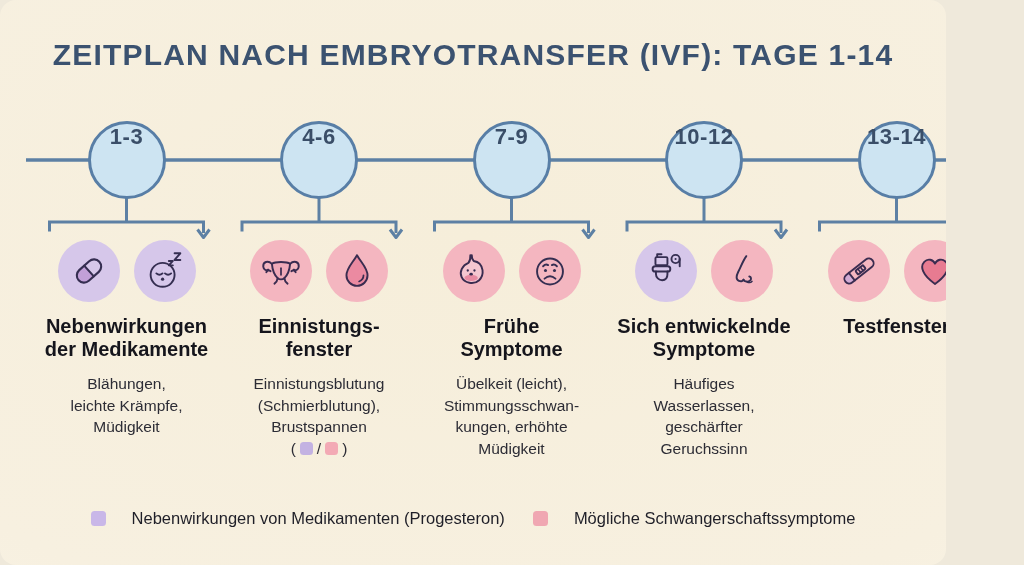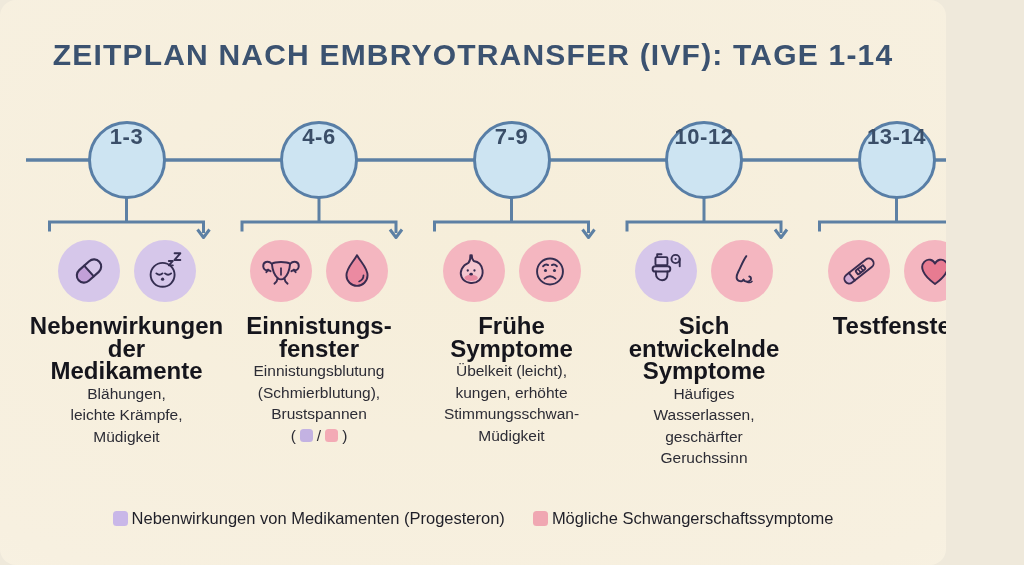--- a/index.html
+++ b/index.html
@@ -12,30 +12,30 @@
   .node{position:absolute;top:121px;width:78px;height:78px;border-radius:50%;
     background:#cde4f2;border:3.5px solid #587ea6;box-sizing:border-box;z-index:2;
     display:flex;align-items:flex-start;justify-content:center;
     font-size:22px;font-weight:700;color:#3a4e68;letter-spacing:.5px;}
   .column{position:absolute;top:240px;width:192px;z-index:2;
     display:flex;flex-direction:column;align-items:center;text-align:center;}
   .icon-row{display:flex;gap:14px;}
   .icon-circle{width:62px;height:62px;border-radius:50%;display:flex;align-items:center;justify-content:center;}
   .icon-circle.lavender{background:#d6c7ea;}
   .icon-circle.pink{background:#f4b6c0;}
-  .col-heading{margin-top:13px;font-size:24px;line-height:22.5px;font-weight:700;color:#15151c;}
+  .col-heading{margin-top:13px;font-size:20px;line-height:22.5px;font-weight:700;color:#15151c;}
   .col-heading div{min-height:22.5px;}
-  .col-body{font-size:15.5px;line-height:21.5px;color:#2c2c35;}
+  .col-body{margin-top:13px;font-size:15.5px;line-height:21.5px;color:#2c2c35;}
   .inline-sq{display:inline-block;width:13px;height:13px;border-radius:3.5px;margin:0 4px;vertical-align:-1px;}
   .inline-sq.lav{background:#c3b2e2;}
   .inline-sq.pink{background:#f3aab5;}
   .legend{position:absolute;top:509px;left:0;width:100%;z-index:2;
     display:flex;justify-content:center;align-items:center;gap:28px;
     font-size:16.5px;color:#1f1f28;}
-  .legend-item{display:flex;align-items:center;gap:4px;}
+  .legend-item{display:flex;align-items:center;gap:26px;}
   .swatch{width:15px;height:15px;border-radius:3.5px;flex:0 0 auto;}
   .swatch.lav{background:#c9b7e8;}
   .swatch.pink{background:#f0a7b2;}
   .sparkle{position:absolute;left:954px;top:489px;z-index:3;}
   .icon-circle svg{display:block;}
 </style>
 </head>
 <body>
 
 <div class="stage">
@@ -175,22 +175,22 @@
           <path d="M18.3 32 Q24 26.8 29.7 32"></path>
         </svg>
       </div>
     </div>
     <div class="col-heading">
       <div>Frühe</div>
       <div>Symptome</div>
     </div>
     <div class="col-body">
       <div>Übelkeit (leicht),</div>
+      <div>Stimmungsschwan-</div>
       <div>kungen, erhöhte</div>
-      <div>Stimmungsschwan-</div>
       <div>Müdigkeit</div>
     </div>
   </div>
 
   <div class="column" style="left:608px">
     <div class="icon-row">
       <div class="icon-circle lavender">
         <svg width="46" height="46" viewBox="0 0 48 48" fill="none" stroke="#352e51" stroke-width="2" stroke-linecap="round" stroke-linejoin="round">
           <path d="M14.8 9.5 V6.5 h4.5"></path>
           <rect x="13" y="9.5" width="12.5" height="8.5" rx="1.2"></rect>

